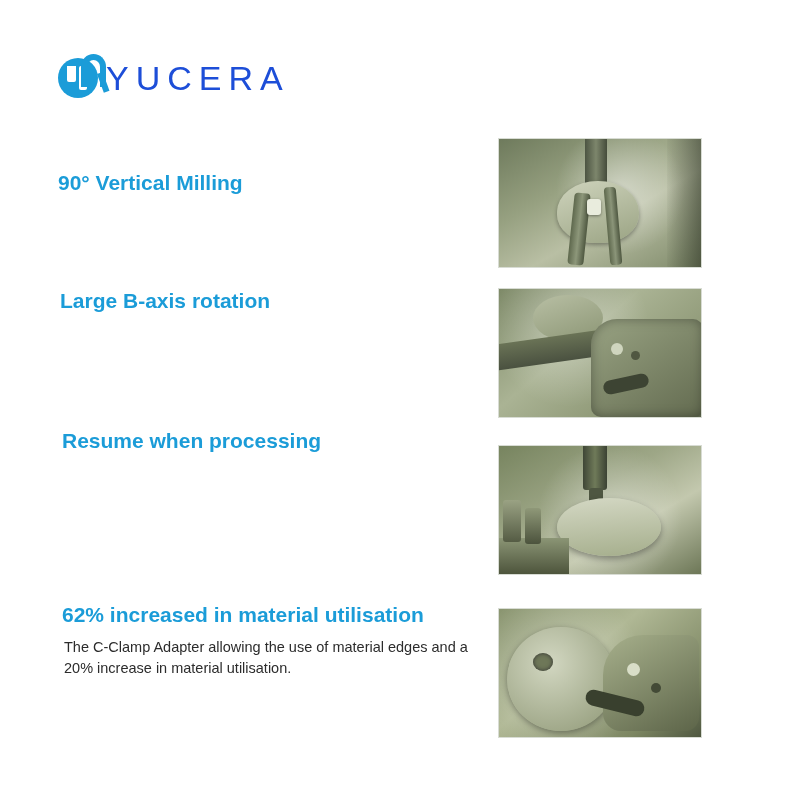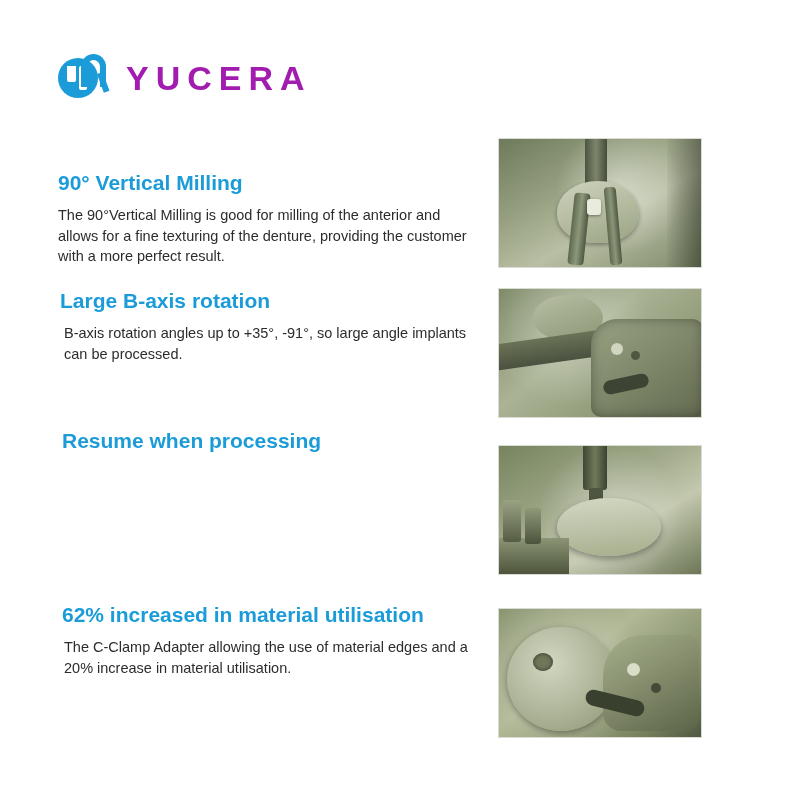--- a/index.html
+++ b/index.html
@@ -81,23 +81,23 @@
     top: 20px;
     width: 6px;
     height: 20px;
     background: #1b9cd8;
     transform: rotate(-20deg);
     transform-origin: top left;
   }
   .logo-text {
     font-size: 34px;
     letter-spacing: 7px;
-    font-weight: bold;
-    color: #a21caf;
-    margin-left: 20px;
+    font-weight: normal;
+    color: #1d4ed8;
+    margin-left: 0;
     line-height: 1;
   }
 
   
   .feature {
     position: absolute;
     left: 58px;
     width: 420px;
   }
   .feature h2 {
@@ -255,36 +255,34 @@
       <div class="cut"></div>
       <div class="cut2"></div>
       <div class="rmark"></div>
       <div class="rleg"></div>
     </div>
     <div class="logo-text">YUCERA</div>
   </div>
 
   <div class="feature" id="f1">
     <h2>90° Vertical Milling</h2>
-    <p>The 90°Vertical Milling is good for milling of the anterior and allows for a fine texturing of the denture, providing the customer with a more perfect result.</p>
   </div>
   <div class="photo" id="p1">
     <div class="inner">
       <div class="spindle"></div>
       <div class="disc"></div>
       <div class="arm"></div>
       <div class="arm2"></div>
       <div class="tool"></div>
       <div class="edge"></div>
     </div>
   </div>
 
   <div class="feature indent" id="f2">
     <h2>Large B-axis rotation</h2>
-    <p>B-axis rotation angles up to +35°, -91°, so large angle implants can be processed.</p>
   </div>
   <div class="photo" id="p2">
     <div class="inner">
       <div class="disc"></div>
       <div class="bar"></div>
       <div class="body"></div>
       <div class="dot1"></div>
       <div class="dot2"></div>
       <div class="slot"></div>
     </div>

